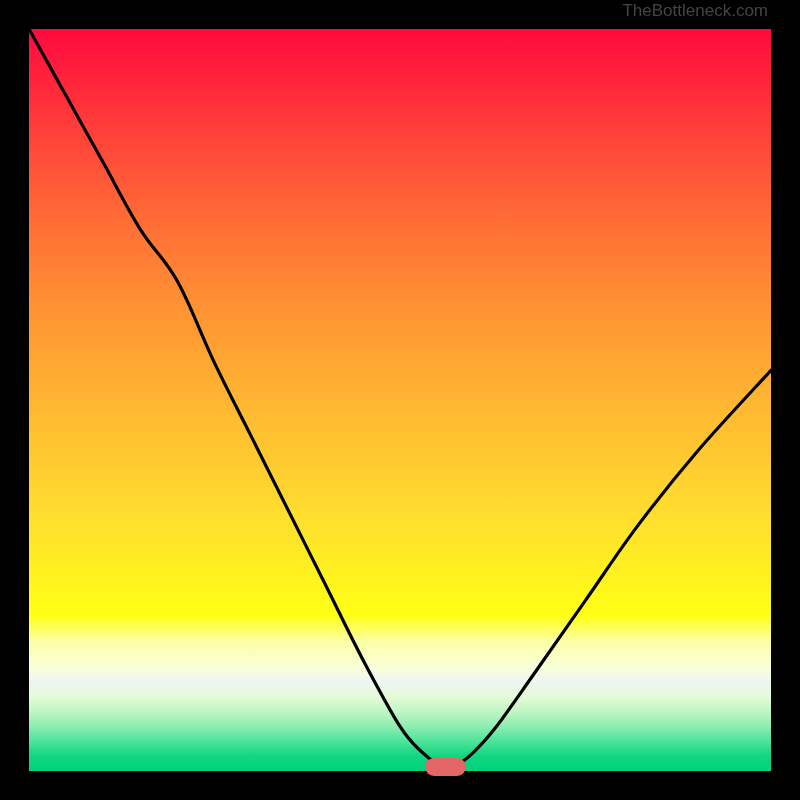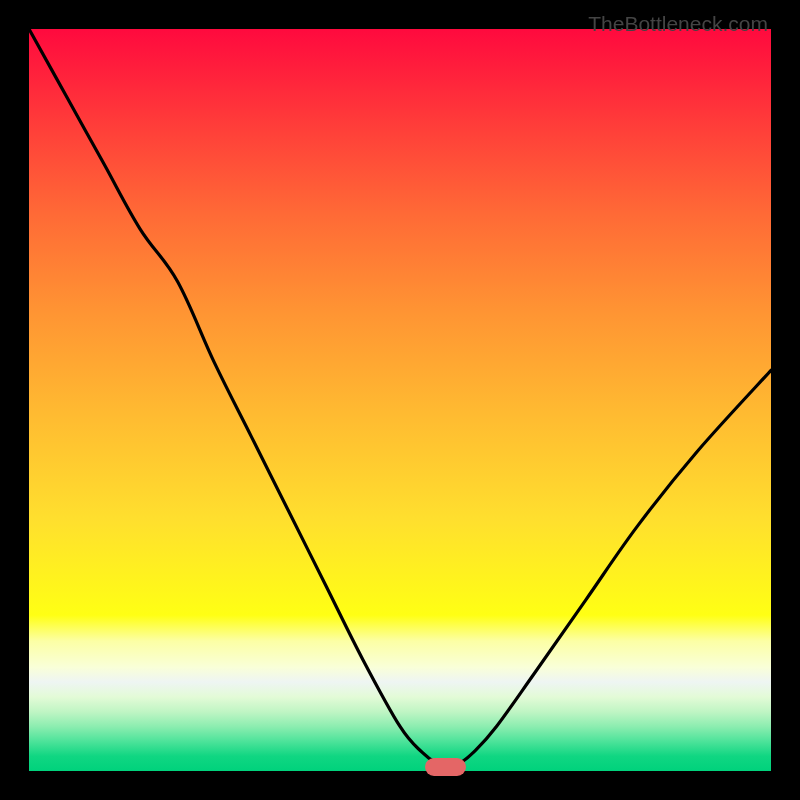--- a/index.html
+++ b/index.html
@@ -37,24 +37,24 @@
       #eef5f3 88%,
       #e3fbd7 90%,
       #c0f5c4 92%,
       #8cedb0 94%,
       #4de39a 96%,
       #10d682 98%,
       #00d27c 100%);
   }
   .watermark {
     position: absolute;
-    top: 12px;
+    top: 1px;
     right: 32px;
     color: #444444;
-    font-size: 21px;
+    font-size: 17px;
     font-weight: 500;
     font-family: Arial, Helvetica, sans-serif;
     user-select: none;
   }
   svg.curve {
     position: absolute;
     left: 0;
     top: 0;
     width: 742px;
     height: 742px;

